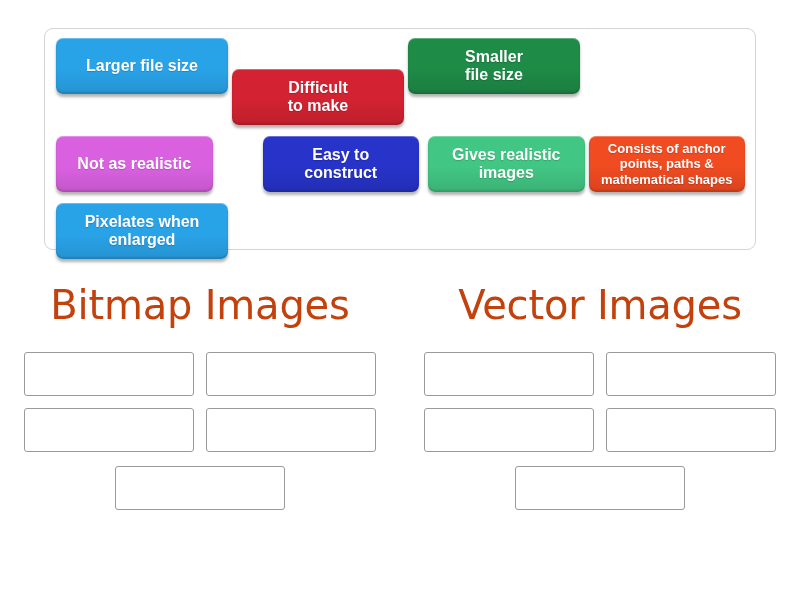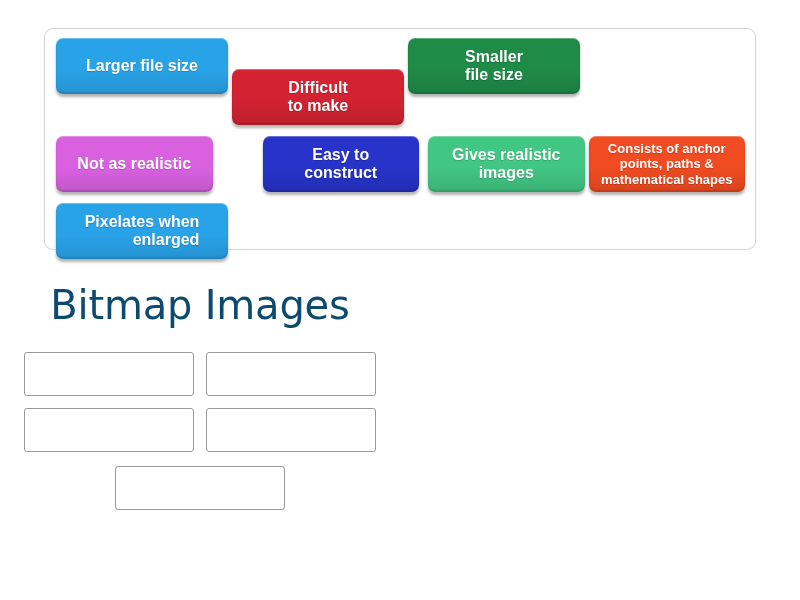--- a/index.html
+++ b/index.html
@@ -80,21 +80,21 @@
   .column {
     width: 400px;
     display: flex;
     flex-direction: column;
     align-items: center;
   }
 
   .col-heading {
     font-size: 40px;
     font-weight: normal;
-    color: #0c4a6e;
+    color: #c2410c;
     letter-spacing: -0.2px;
     margin-bottom: 24px;
     font-family: "DejaVu Sans", sans-serif;
   }
 
   
   .slot-grid {
     width: 376px;
     display: flex;
     flex-wrap: wrap;
@@ -146,37 +146,47 @@
 images</span>
       </div>
       <div class="tile small-text" style="background: linear-gradient(rgb(240, 75, 33) 0%, rgb(240, 75, 33) 55%, rgb(216, 68, 30) 100%);">
         <span class="tile-text">Consists of anchor
 points, paths &amp;
 mathematical shapes</span>
       </div>
     </div>
 
     <div class="tile-row">
-      <div class="tile" style="background: linear-gradient(rgb(41, 163, 232) 0%, rgb(41, 163, 232) 55%, rgb(37, 147, 209) 100%); text-align: right;">
+      <div class="tile" style="background: linear-gradient(rgb(41, 163, 232) 0%, rgb(41, 163, 232) 55%, rgb(37, 147, 209) 100%);">
         <span class="tile-text">Pixelates when
 enlarged</span>
       </div>
     </div>
 
   </div>
 
   <div class="columns">
 
     <div class="column">
       <div class="col-heading">Bitmap Images</div>
       <div class="slot-grid">
         <div class="slot"></div>
         <div class="slot"></div>
         <div class="slot"></div>
         <div class="slot"></div>
         <div class="slot centered"></div>
       </div>
     </div>
 
+    <div class="column">
+      <div class="col-heading">Vector Images</div>
+      <div class="slot-grid">
+        <div class="slot"></div>
+        <div class="slot"></div>
+        <div class="slot"></div>
+        <div class="slot"></div>
+        <div class="slot centered"></div>
+      </div>
+    </div>
 
   </div>
 
 </div>
 
 </body></html>

